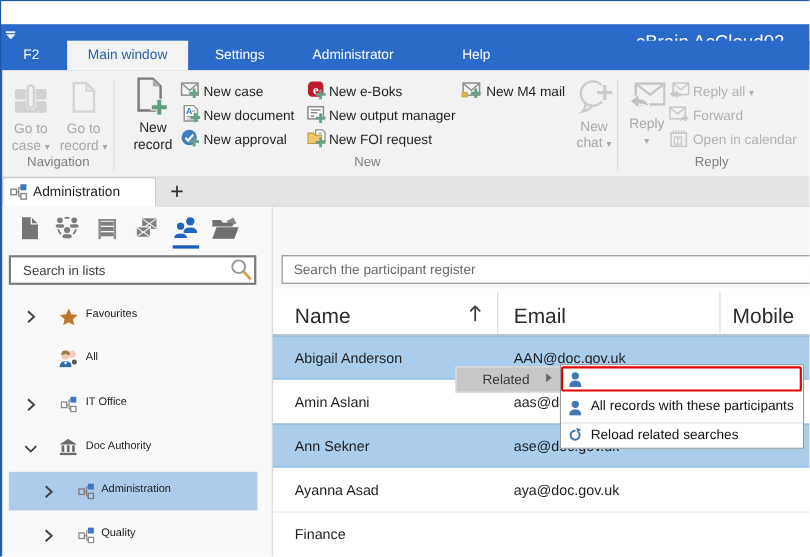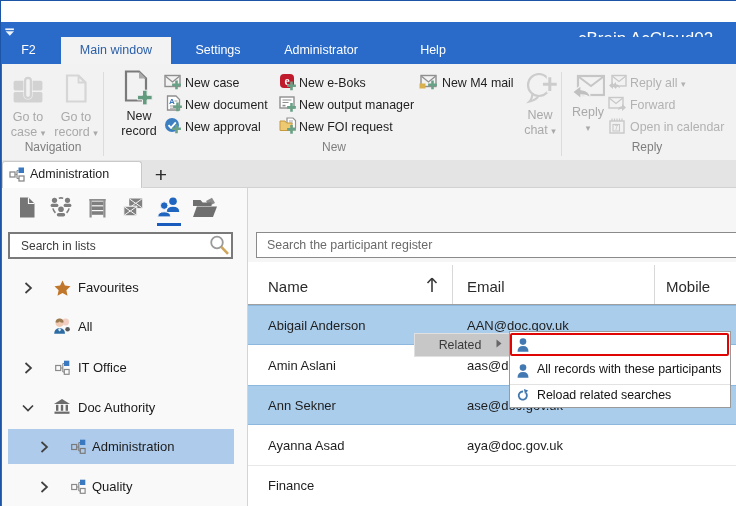--- a/index.html
+++ b/index.html
@@ -13,22 +13,22 @@
 .ribbon { left:0; top:64px; width:736px; height:96px; background:#f2f2f2; }
 .tabstrip { left:0; top:160px; width:736px; height:28px; background:#e4e4e4; }
 .content { left:0; top:188px; width:736px; height:318px; background:#ffffff; }
 .bigbtn { position:absolute; text-align:center; font-size:12.5px; color:#262626; }
 .bigbtn.dis { color:#a9a9a9; }
 .biglabel { line-height:14.5px; margin-top:3px; }
 .smalltxt { position:absolute; font-size:12.4px; color:#1f1f1f; white-space:nowrap; line-height:16px; }
 .smalltxt.dis { color:#b2b2b2; }
 .grplabel { position:absolute; top:76px; font-size:12px; color:#7e7e7e; text-align:center; }
 .vdiv { position:absolute; top:8px; width:1px; height:84px; background:#dcdcdc; }
-.treetxt { position:absolute; font-size:13px; color:#1b1b1b; white-space:nowrap; }
-.hdrtxt { position:absolute; font-size:15px; color:#2b2b2b; }
+.treetxt { position:absolute; font-size:10px; color:#1b1b1b; white-space:nowrap; }
+.hdrtxt { position:absolute; font-size:19px; color:#2b2b2b; }
 .rowtxt { position:absolute; font-size:13px; color:#1e1e1e; white-space:nowrap; }
 .menutxt { position:absolute; font-size:12.4px; color:#141414; white-space:nowrap; }
 </style>
 </head>
 <body>
 
 <div class="ab titlebar">
   <svg class="ab" style="left:5px;top:6px" width="10" height="8" viewBox="0 0 10 8">
     <rect x="0.3" y="0.4" width="8.6" height="1.7" fill="#eef4fc"></rect>
     <path d="M0.6 3.2 L9 3.2 L4.8 7.8 Z" fill="#eef4fc"></path>

